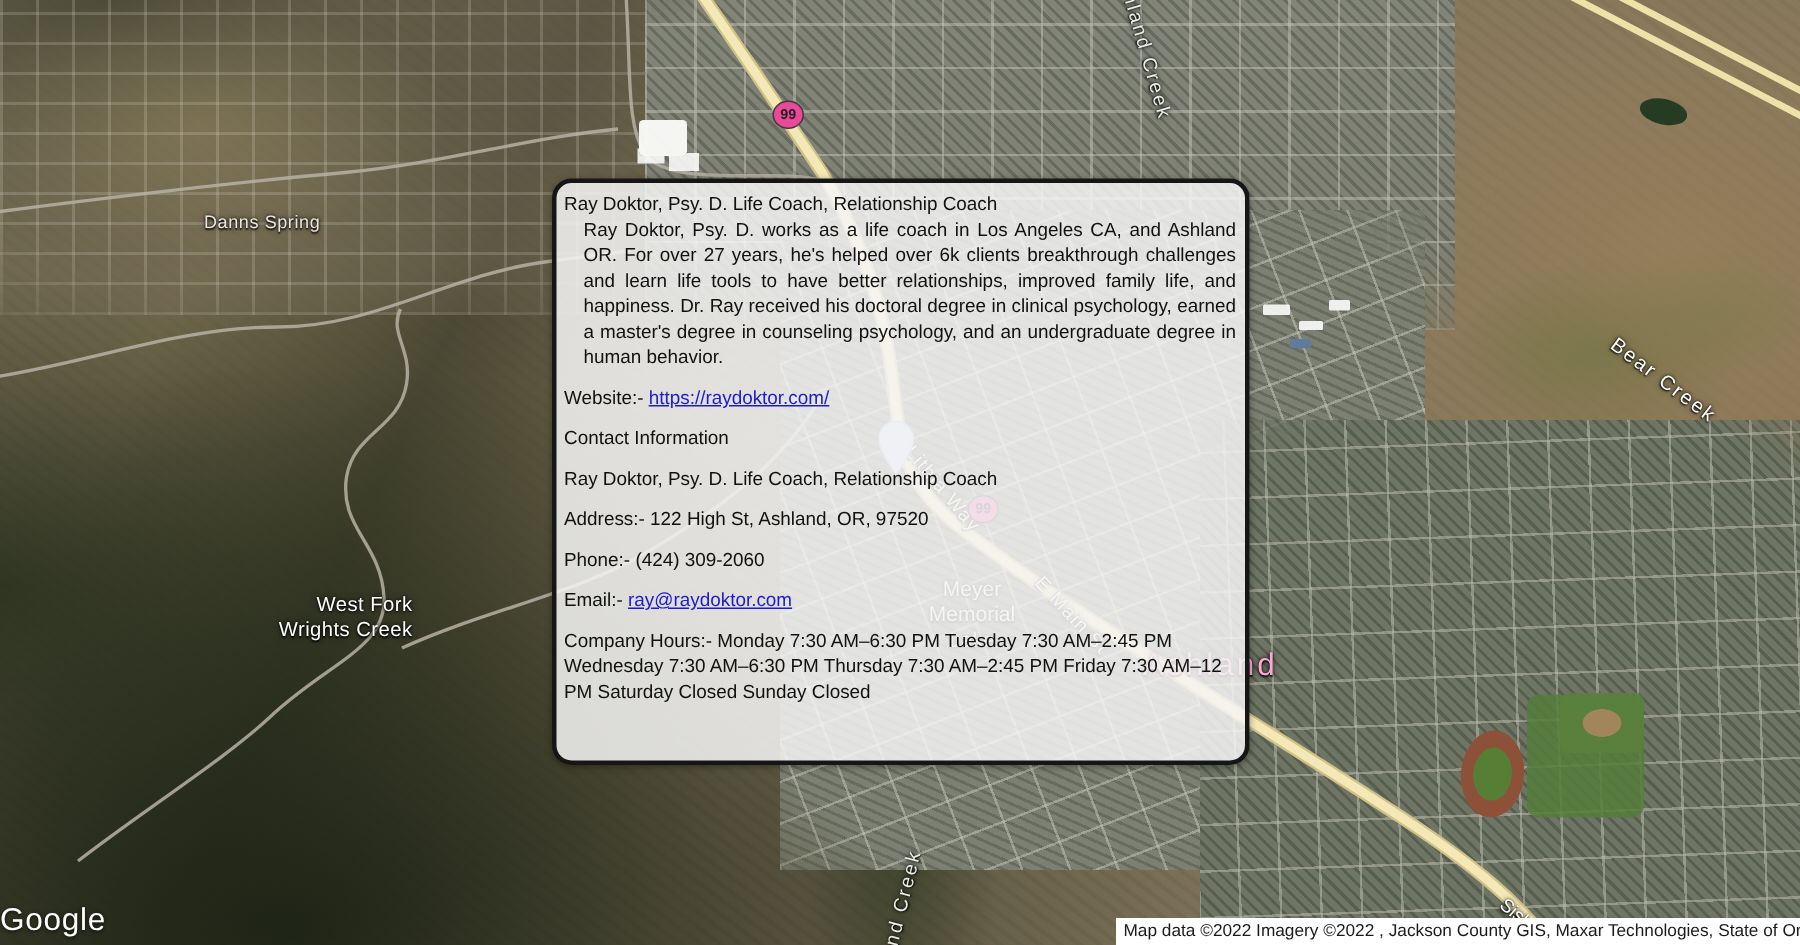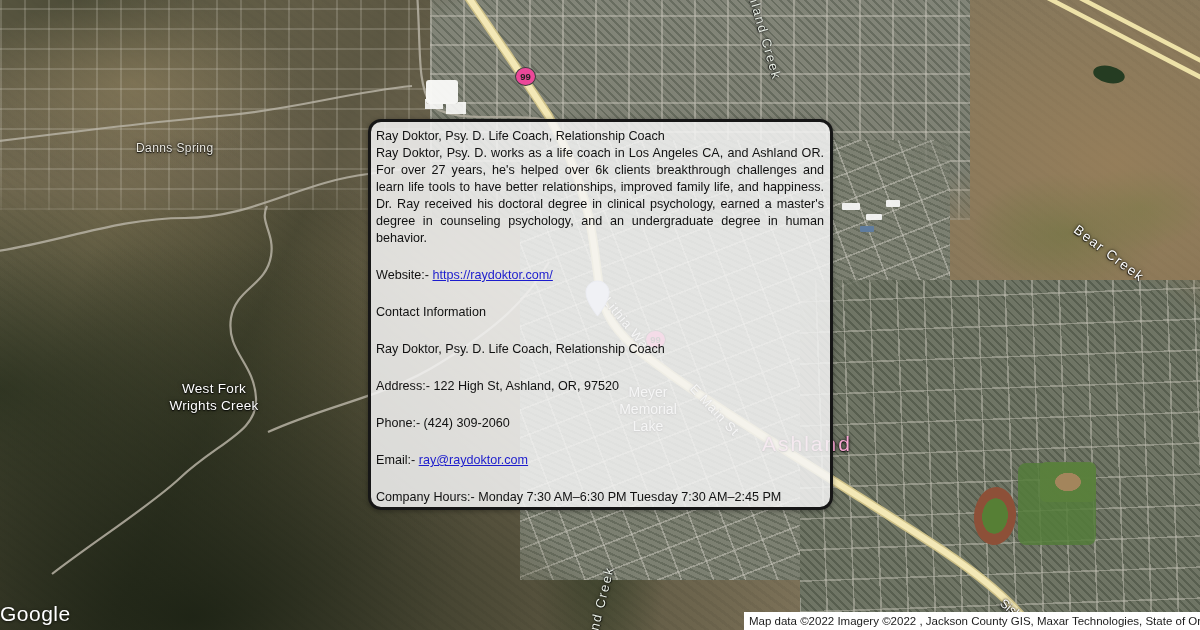--- a/index.html
+++ b/index.html
@@ -72,21 +72,21 @@
   .hospital{left:426px;top:80px;width:32px;height:24px;background:rgba(250,250,248,.96);border-radius:3px;
     box-shadow:14px 16px 0 -6px rgba(250,250,248,.9), -8px 12px 0 -7px rgba(250,250,248,.9);}
 
   
   svg.roads{position:absolute;left:0;top:0;pointer-events:none;}
 
   
   .maplabel{position:absolute;color:#fff;font-size:13px;white-space:nowrap;pointer-events:none;
     text-shadow:0 0 2px rgba(0,0,0,.85),0 0 4px rgba(0,0,0,.55),0 1px 1px rgba(0,0,0,.7);}
   .lbl-danns{left:136px;top:141px;font-size:12px;color:#e9e7df;letter-spacing:.4px;}
-  .lbl-westfork{left:153px;top:380px;width:122px;text-align:center;white-space:normal;
+  .lbl-westfork{left:153px;top:394px;width:122px;text-align:right;white-space:normal;
     font-size:13.5px;line-height:17px;letter-spacing:.3px;}
   .lbl-bearcreek{left:1080px;top:222px;transform:rotate(37deg);transform-origin:left top;
     font-size:13.5px;letter-spacing:1.6px;}
   .lbl-creek-top{left:748px;top:-30px;transform:rotate(74deg);transform-origin:left center;
     font-size:13px;letter-spacing:1.6px;color:#e9efe6;}
   .lbl-creek-bottom{left:584px;top:662px;transform:rotate(-76deg);transform-origin:left center;
     font-size:13px;letter-spacing:1.6px;color:#e9efe6;}
   .lbl-siskiyou{left:1006px;top:596px;transform:rotate(40deg);transform-origin:left top;font-size:12.5px;}
   .lbl-lithia{left:612px;top:294px;transform:rotate(50deg);transform-origin:left top;letter-spacing:1px;}
   .lbl-emain{left:698px;top:381px;transform:rotate(47deg);transform-origin:left top;letter-spacing:1px;}
@@ -102,22 +102,22 @@
 
   .pin{position:absolute;left:585px;top:280px;width:25px;height:37px;}
 
   
   .card{position:absolute;left:368px;top:119px;width:465px;height:391px;box-sizing:border-box;
     background:var(--card-bg, rgba(245,245,244,.86));
     border:3px solid var(--card-border,#161616);border-radius:13px;
     padding:6px 6px 8px 5px;overflow:hidden;
     font-size:12.6px;line-height:17px;color:var(--text-dark,#111);
     box-shadow:0 1px 5px rgba(0,0,0,.35);}
-  .card .desc{text-align:justify;}
-  .card p{margin:20px 0 0 0;}
+  .card .desc{text-align:justify;margin-left:13px;}
+  .card p{margin:10px 0 0 0;}
   .card a{color:var(--link-blue,#1c1ccd);text-decoration:underline;cursor:pointer;}
 
   
   .google-logo{position:absolute;left:0;top:602px;color:#fff;font-size:21px;font-weight:500;
     letter-spacing:.5px;text-shadow:0 0 3px rgba(0,0,0,.45),0 1px 2px rgba(0,0,0,.35);cursor:pointer;}
   .attribution{position:absolute;right:0;bottom:0;height:18px;line-height:18px;width:456px;
     background:var(--attribution-bg,#fff);color:#1b1b1b;font-size:11.5px;
     padding:0 2px 0 5px;white-space:nowrap;overflow:hidden;box-sizing:border-box;}
 </style>
 </head>

